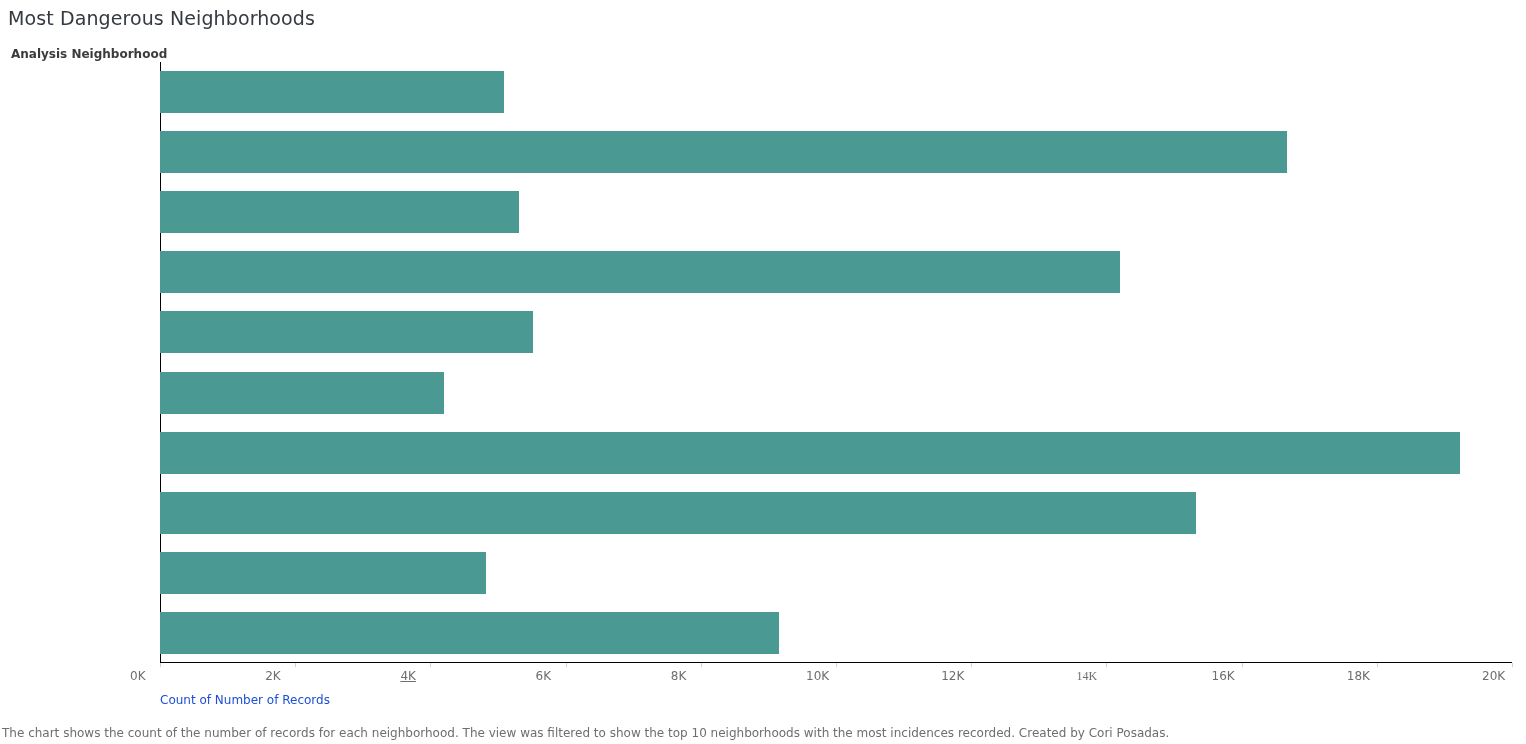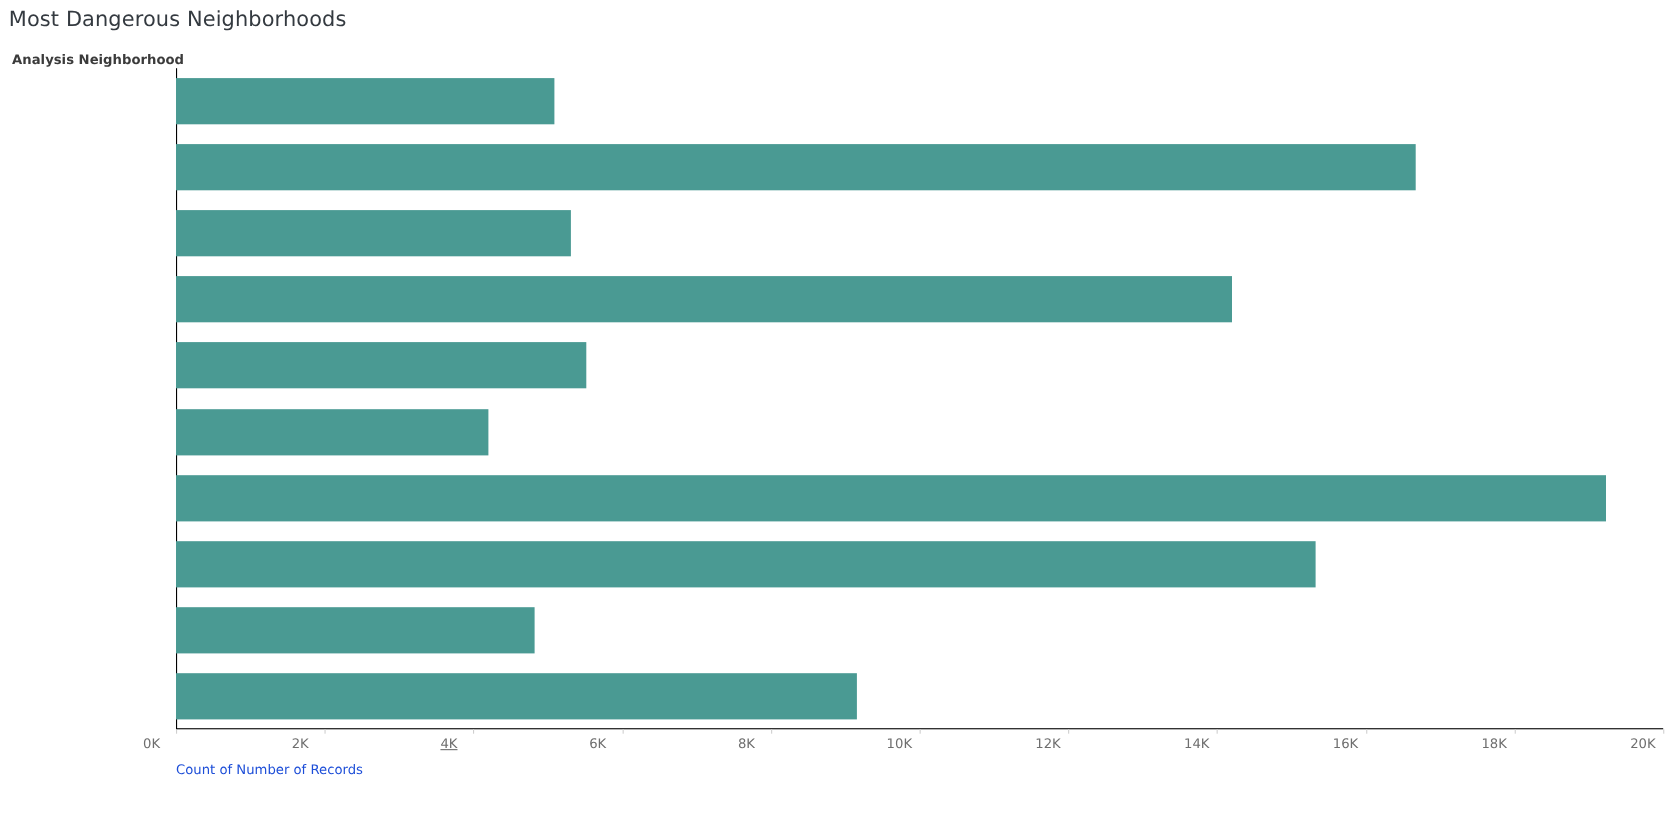--- a/index.html
+++ b/index.html
@@ -168,25 +168,26 @@
       <div class="xlabel" style="left: 430.4px; text-decoration: underline;">4K</div>
       <div class="xtick" style="left: 565.6px;"></div>
       <div class="xlabel" style="left: 565.6px;">6K</div>
       <div class="xtick" style="left: 700.8px;"></div>
       <div class="xlabel" style="left: 700.8px;">8K</div>
       <div class="xtick" style="left: 836px;"></div>
       <div class="xlabel" style="left: 836px;">10K</div>
       <div class="xtick" style="left: 971.2px;"></div>
       <div class="xlabel" style="left: 971.2px;">12K</div>
       <div class="xtick" style="left: 1106.4px;"></div>
-      <div class="xlabel" style="left: 1106.4px;">14K</div>
+      <div class="xlabel" style="left: 1106.4px; font-family: Liberation Serif, serif;">14K</div>
       <div class="xtick" style="left: 1241.6px;"></div>
       <div class="xlabel" style="left: 1241.6px;">16K</div>
       <div class="xtick" style="left: 1376.8px;"></div>
       <div class="xlabel" style="left: 1376.8px;">18K</div>
       <div class="xtick" style="left: 1512px;"></div>
       <div class="xlabel" style="left: 1512px;">20K</div>
     </div>
 
   <div class="axis-title">Count of Number of Records</div>
 
+  <div class="caption">The chart shows the count of the number of records for each neighborhood. The view was filtered to show the top 10 neighborhoods with the most incidences recorded. Created by Cori Posadas.</div>
 
 </div>
 
 </body></html>

